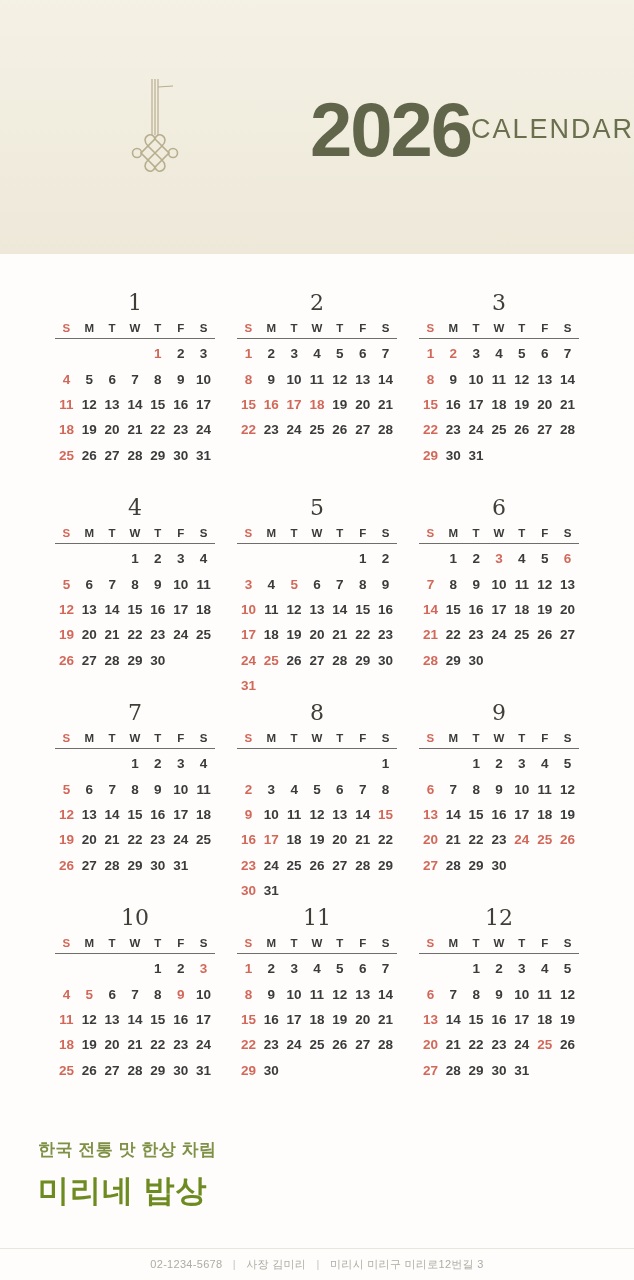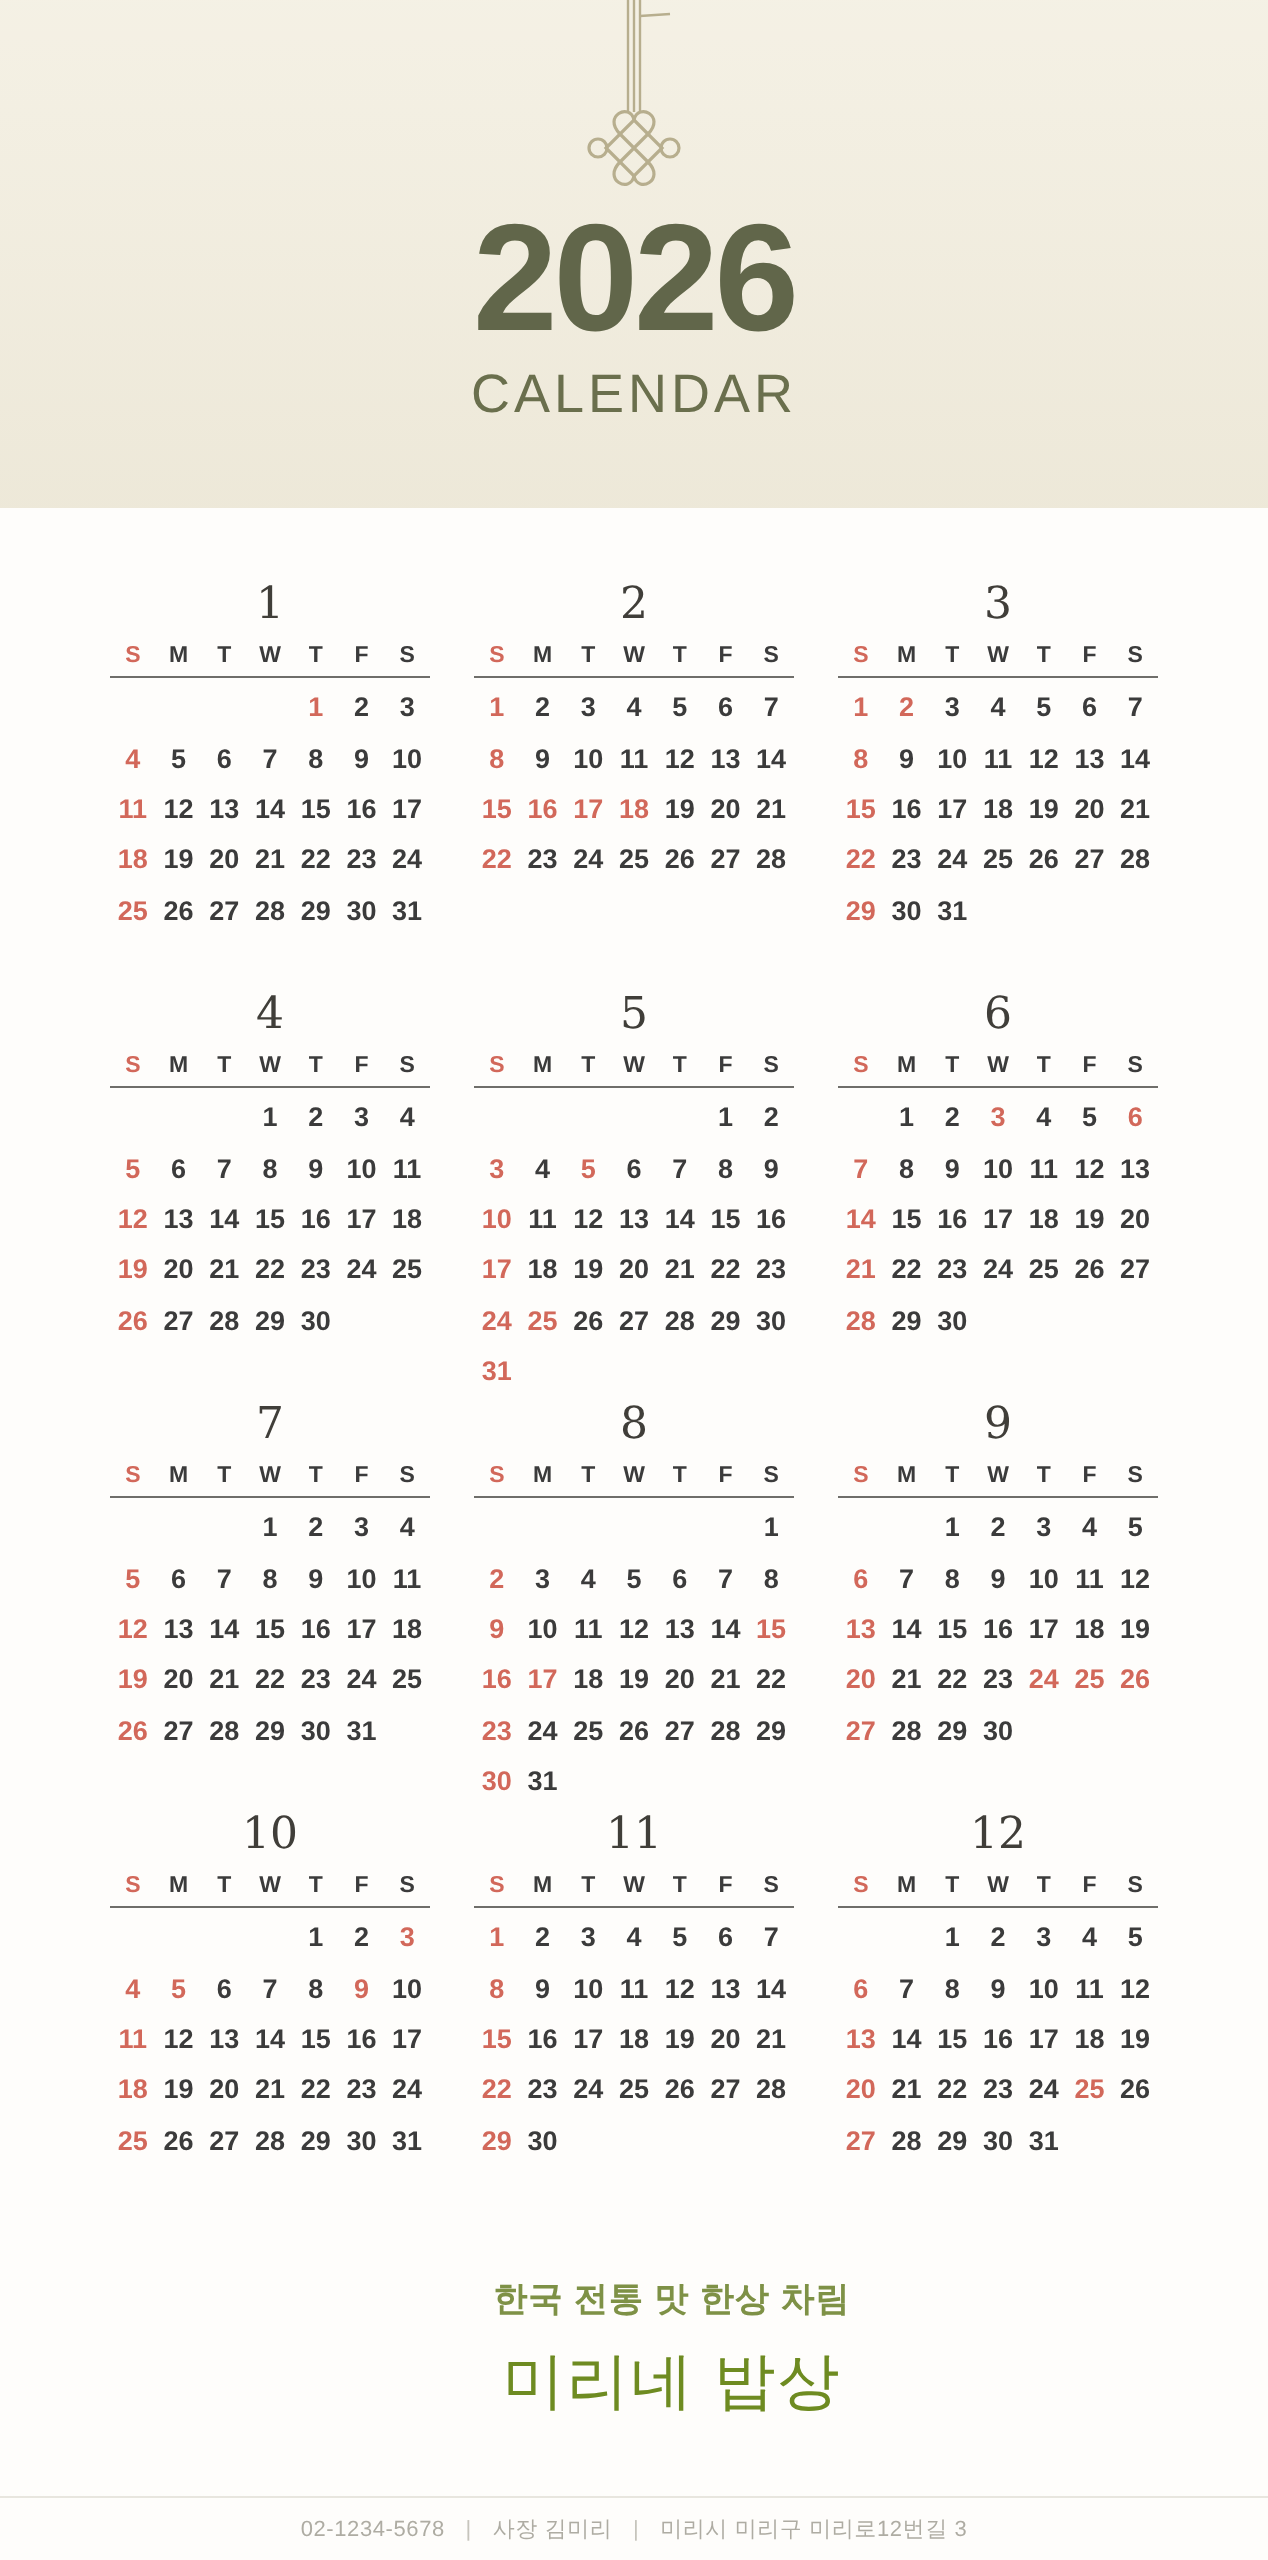--- a/index.html
+++ b/index.html
@@ -7,41 +7,41 @@
     --date:#3b3b3b; --red:#d2685a; --month-title:#403e39; --rule:#6f6e6a;
     --brand-green:#7e9146; --brand-dark-green:#6e8b21; --footer-text:#aeaca3;
     --divider:#e8e6df; --ornament:#b7ae8e;
   }
   *{margin:0;padding:0;box-sizing:border-box;}
   html,body{width:634px;height:1280px;overflow:hidden;}
   body{background:var(--body-bg);font-family:"Liberation Sans",sans-serif;}
 
   .top-banner{height:254px;background:var(--header-bg);
     background-image:linear-gradient(180deg, rgba(255,255,255,.25), rgba(0,0,0,.015));
-    display:flex;flex-direction:column;align-items:center;}
+    display:flex;flex-direction:row;align-items:center;}
   .ornament{display:block;margin:0 auto;}
   .year{margin-top:6px;font-size:76px;line-height:1;font-weight:700;letter-spacing:-2px;color:var(--olive);}
   .subtitle{margin-top:4px;font-size:27px;font-weight:500;letter-spacing:2px;color:var(--olive-light);}
 
   .months-grid{margin-top:36px;padding:0 55px;display:grid;grid-template-columns:repeat(3,160px);column-gap:22px;}
   .month{height:205px;}
   .month-title{font-family:"DejaVu Serif","Liberation Serif",serif;font-size:22px;color:var(--month-title);
     text-align:center;margin-bottom:7px;}
   .weekdays{display:grid;grid-template-columns:repeat(7,1fr);border-bottom:1.5px solid var(--rule);padding-bottom:4px;}
   .wd{font-size:11.5px;font-weight:700;color:var(--date);text-align:center;}
   .wd.red{color:var(--red);}
   .days{display:grid;grid-template-columns:repeat(7,1fr);margin-top:2px;}
   .day{height:25.4px;display:flex;align-items:center;justify-content:center;
     font-size:13.5px;font-weight:700;color:var(--date);}
   .day.red{color:var(--red);}
   .day.empty{visibility:hidden;}
 
-  .brand{margin-top:28px;text-align:center;margin-left:38px;}
+  .brand{margin-top:28px;text-align:left;margin-left:38px;}
   .brand-tagline{font-size:17px;font-weight:600;color:var(--brand-green);letter-spacing:.5px;}
-  .brand-name{margin-top:9px;font-size:31px;font-weight:400;color:var(--brand-dark-green);letter-spacing:1px;}
+  .brand-name{margin-top:9px;font-size:31px;font-weight:700;color:var(--brand-dark-green);letter-spacing:1px;}
 
   .footer{margin-top:36px;border-top:1px solid var(--divider);padding-top:8px;text-align:center;}
   .footer-line{font-size:11px;color:var(--footer-text);letter-spacing:.3px;}
   .footer-line .sep{margin:0 7px;color:#c6c4bc;}
 </style>
 </head>
 <body>
 
 <div class="top-banner">
   <svg class="ornament" width="80" height="96" viewBox="0 0 80 96" aria-hidden="true">

